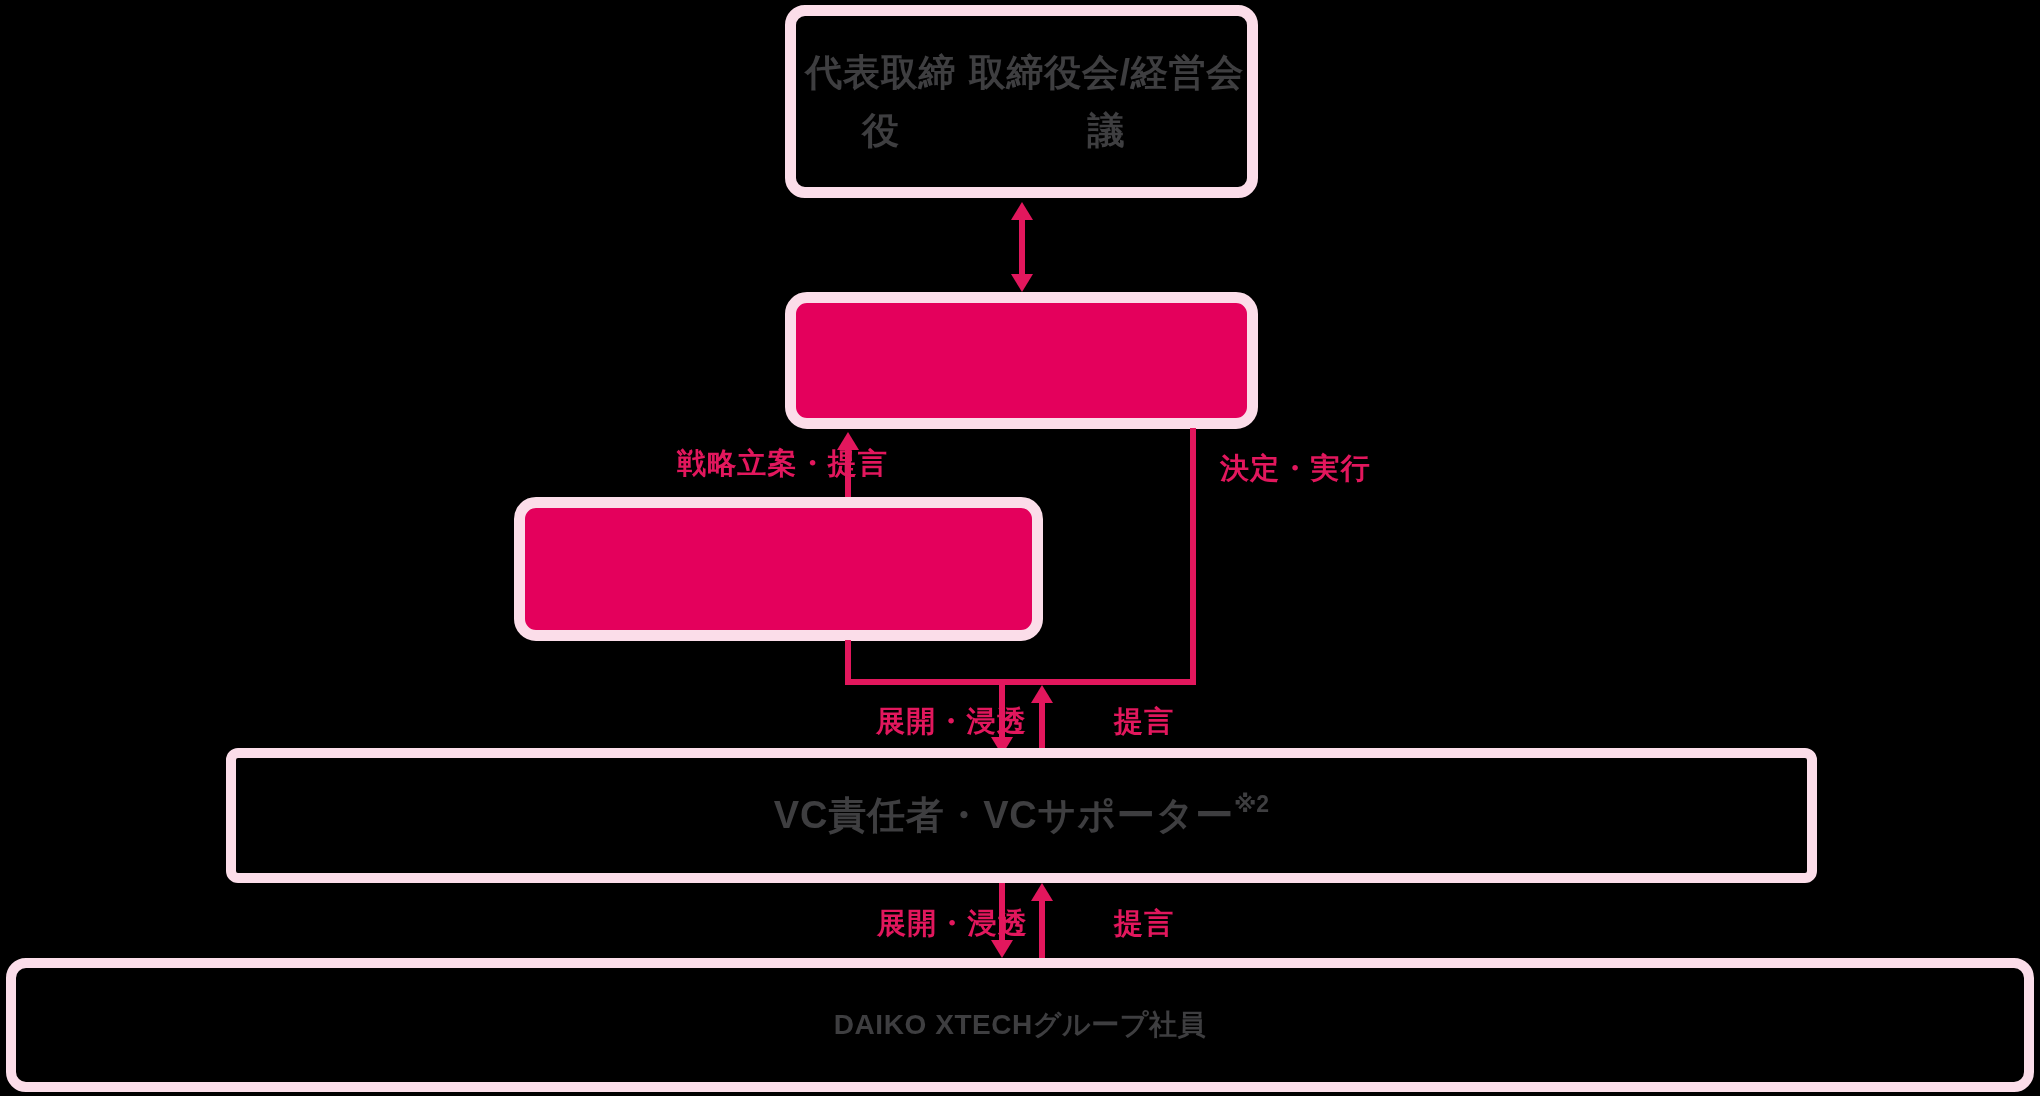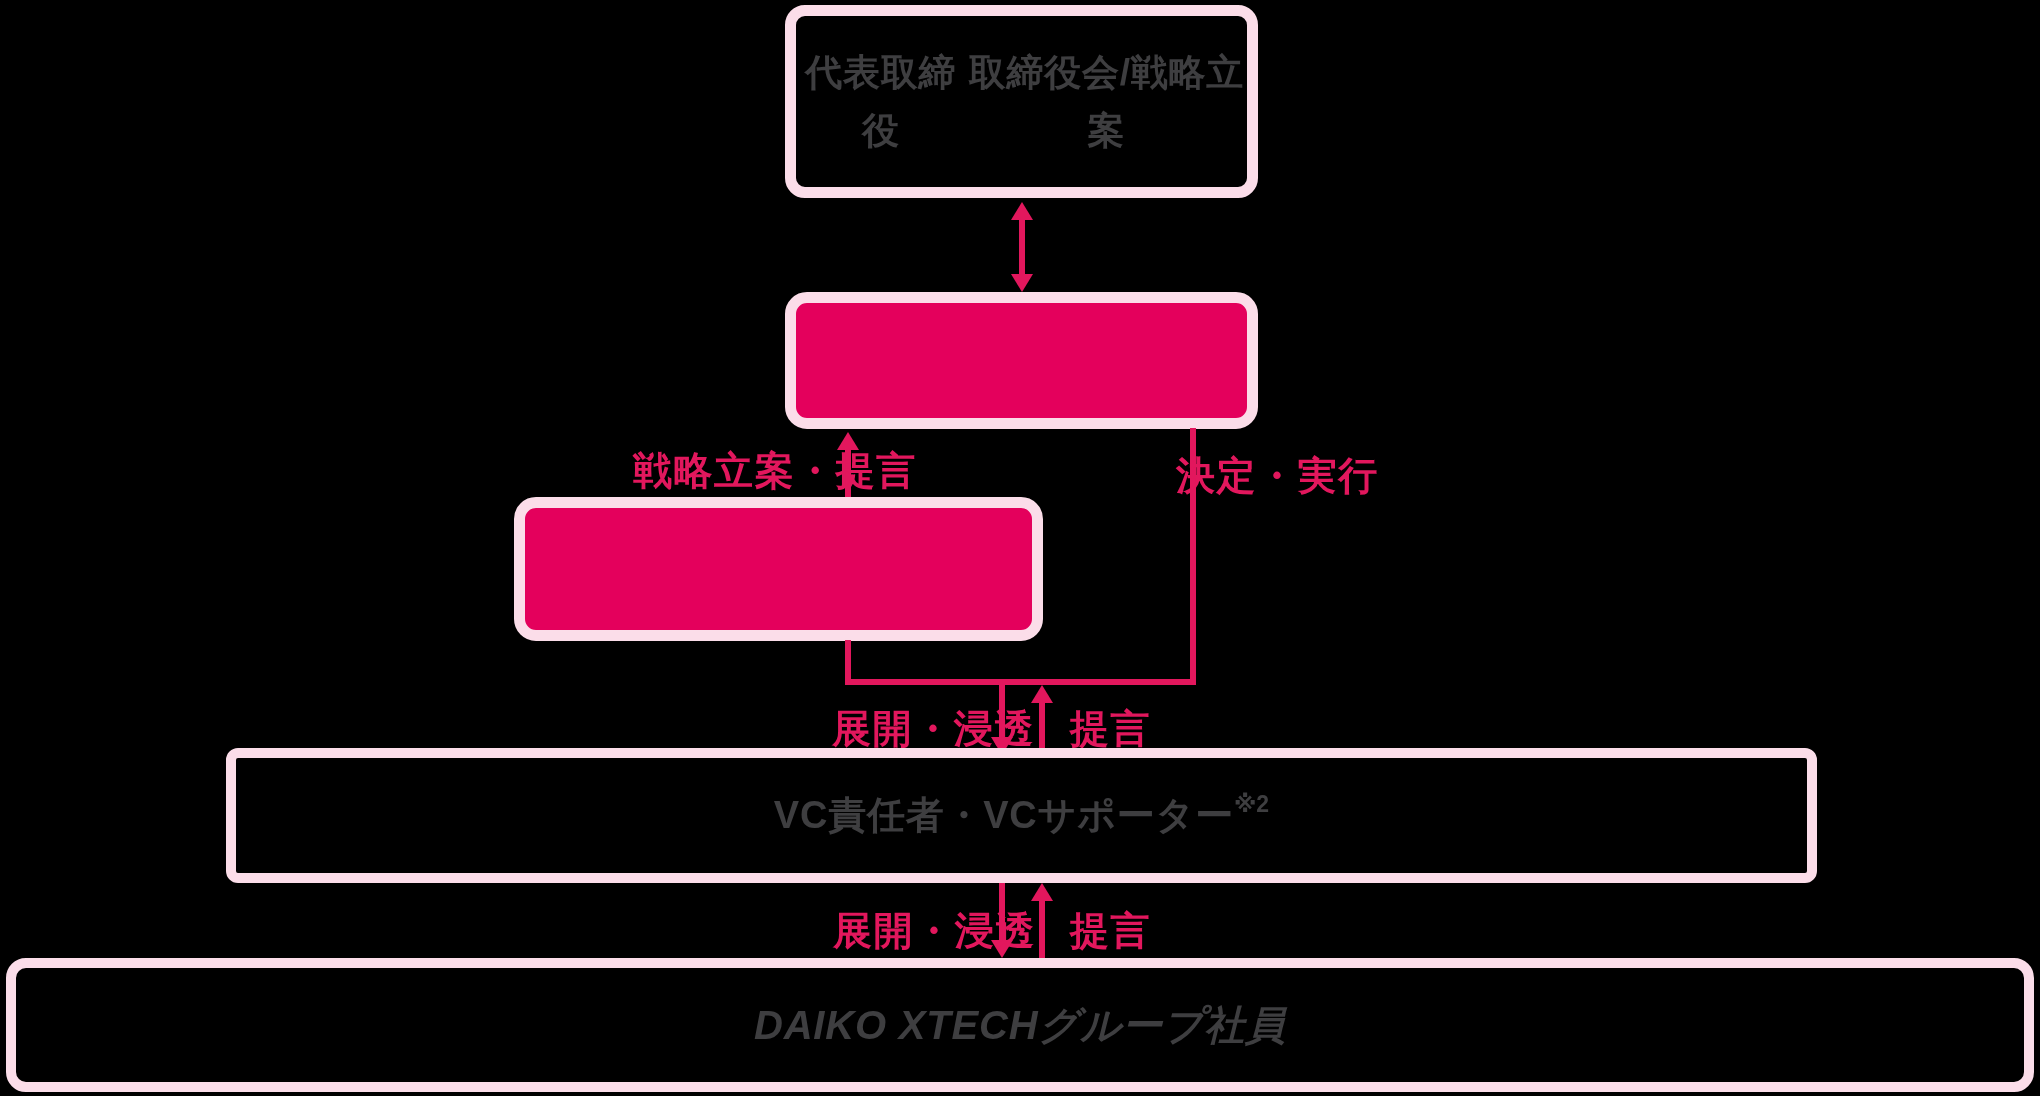--- a/index.html
+++ b/index.html
@@ -25,50 +25,50 @@
   .box-top   {left:785px;top:5px;  width:473px;height:193px;border-radius:20px;}
   .box-pink1 {left:785px;top:292px;width:473px;height:137px;}
   .box-pink2 {left:514px;top:497px;width:529px;height:144px;}
   .box-vc    {left:226px;top:748px;width:1591px;height:135px;border-width:10px;border-radius:12px;}
   .box-emp   {left:6px;  top:958px;width:2028px;height:134px;border-width:10px;border-radius:20px;}
   .box-text{
     color:#3e3e40;font-weight:700;letter-spacing:0.02em;
   }
   .box-top .box-text{font-size:37px;line-height:1.55;}
   .box-vc .box-text{font-size:38px;}
-  .box-emp .box-text{font-size:40px;font-style:italic;}
+  .box-emp .box-text{font-size:28px;}
   .sup-note{font-size:23px;font-weight:700;vertical-align:16px;letter-spacing:0;}
   
   .stem{position:absolute;width:6px;background:#e2175d;}
   .hline{position:absolute;height:6px;background:#e2175d;}
   .head-up{
     position:absolute;width:0;height:0;
     border-left:11px solid transparent;border-right:11px solid transparent;
     border-bottom:18px solid #e2175d;
   }
   .head-down{
     position:absolute;width:0;height:0;
     border-left:11px solid transparent;border-right:11px solid transparent;
     border-top:18px solid #e2175d;
   }
   
   .flabel{
     position:absolute;
-    color:#e2175d;font-size:39px;font-weight:700;
-    letter-spacing:0.04em;white-space:nowrap;
+    color:#e2175d;font-size:29px;font-weight:700;
+    letter-spacing:0.04em;white-space:nowrap;margin-left:44px;
   }
 </style>
 </head>
 <body>
 
 <div class="canvas">
 
   <div class="obox outline box-top">
     <div class="box-text">代表取締役</div>
-    <div class="box-text">取締役会/戦略立案</div>
+    <div class="box-text">取締役会/経営会議</div>
   </div>
 
   <div class="head-up" style="left:1011px;top:202px;"></div>
   <div class="stem" style="left:1019px;top:216px;height:62px;"></div>
   <div class="head-down" style="left:1011px;top:274px;"></div>
 
   <div class="obox solid box-pink1"></div>
 
   <div class="head-up" style="left:837px;top:432px;"></div>
   <div class="stem" style="left:845px;top:447px;height:52px;"></div>

